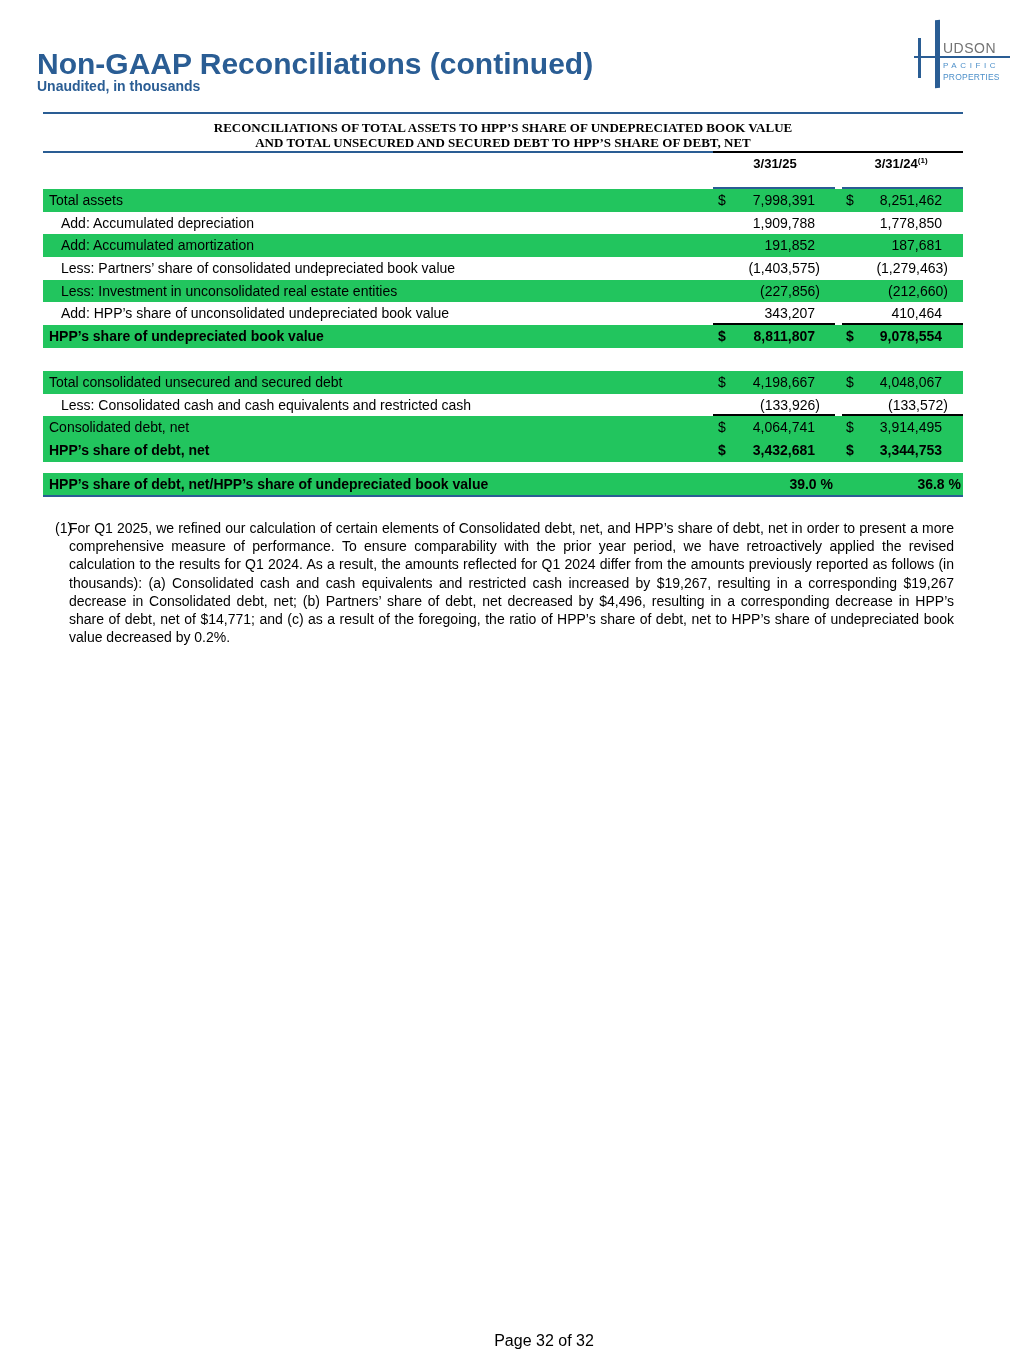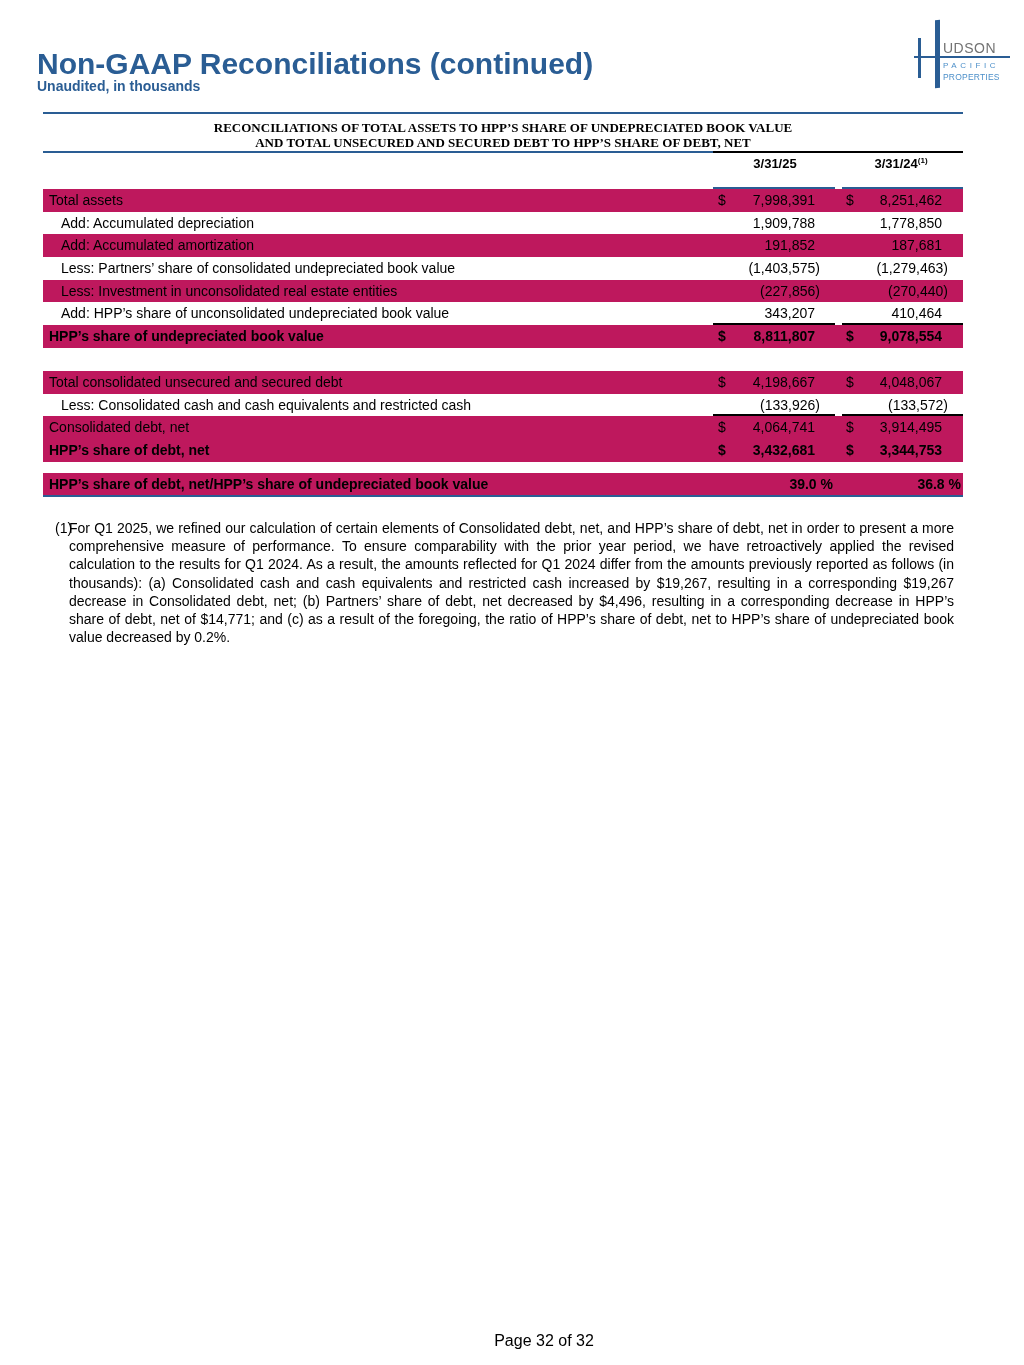--- a/index.html
+++ b/index.html
@@ -19,21 +19,21 @@
   .head-rule { height: 2px; background: #2a5d94; width: 670px; }
   .col-row { position: relative; height: 36px; }
   .col-row .black-rule { position: absolute; left: 670px; top: -2px; width: 250px; height: 2px; background: #000; }
   .col-h { position: absolute; top: 3px; font-weight: bold; font-size: 13px; text-align: center; width: 120px; }
   .col-h sup { font-size: 8px; }
   .col-h.c1 { left: 672px; }
   .col-h.c2 { left: 798px; }
   .col-rule { position: absolute; bottom: 0; height: 2px; background: #2a5d94; }
 
   .row { position: relative; height: 22.7px; font-size: 14px; line-height: 22.7px; }
-  .row.shade { background: #be185d; }
+  .row.shade { background: #22c55e; }
   .row .lbl { position: absolute; left: 6px; }
   .row .lbl.ind { left: 18px; }
   .row.bold { font-weight: bold; }
   .row .dol { position: absolute; }
   .row .dol.d1 { left: 675px; }
   .row .dol.d2 { left: 803px; }
   .row .val { position: absolute; text-align: right; width: 110px; }
   .row .val.v1 { left: 662px; }
   .row .val.v1.paren { left: 667px; }
   .row .val.v2 { left: 789px; }
@@ -101,21 +101,21 @@
     <span class="val v2">187,681</span>
   </div>
   <div class="row">
     <span class="lbl ind">Less: Partners’ share of consolidated undepreciated book value</span>
     <span class="val v1 paren">(1,403,575)</span>
     <span class="val v2 paren">(1,279,463)</span>
   </div>
   <div class="row shade">
     <span class="lbl ind">Less: Investment in unconsolidated real estate entities</span>
     <span class="val v1 paren">(227,856)</span>
-    <span class="val v2 paren">(270,440)</span>
+    <span class="val v2 paren">(212,660)</span>
   </div>
   <div class="row">
     <span class="lbl ind">Add: HPP’s share of unconsolidated undepreciated book value</span>
     <span class="val v1">343,207</span>
     <span class="val v2">410,464</span>
     <span class="ul u1"></span>
     <span class="ul u2"></span>
   </div>
   <div class="row shade bold">
     <span class="lbl">HPP’s share of undepreciated book value</span>

